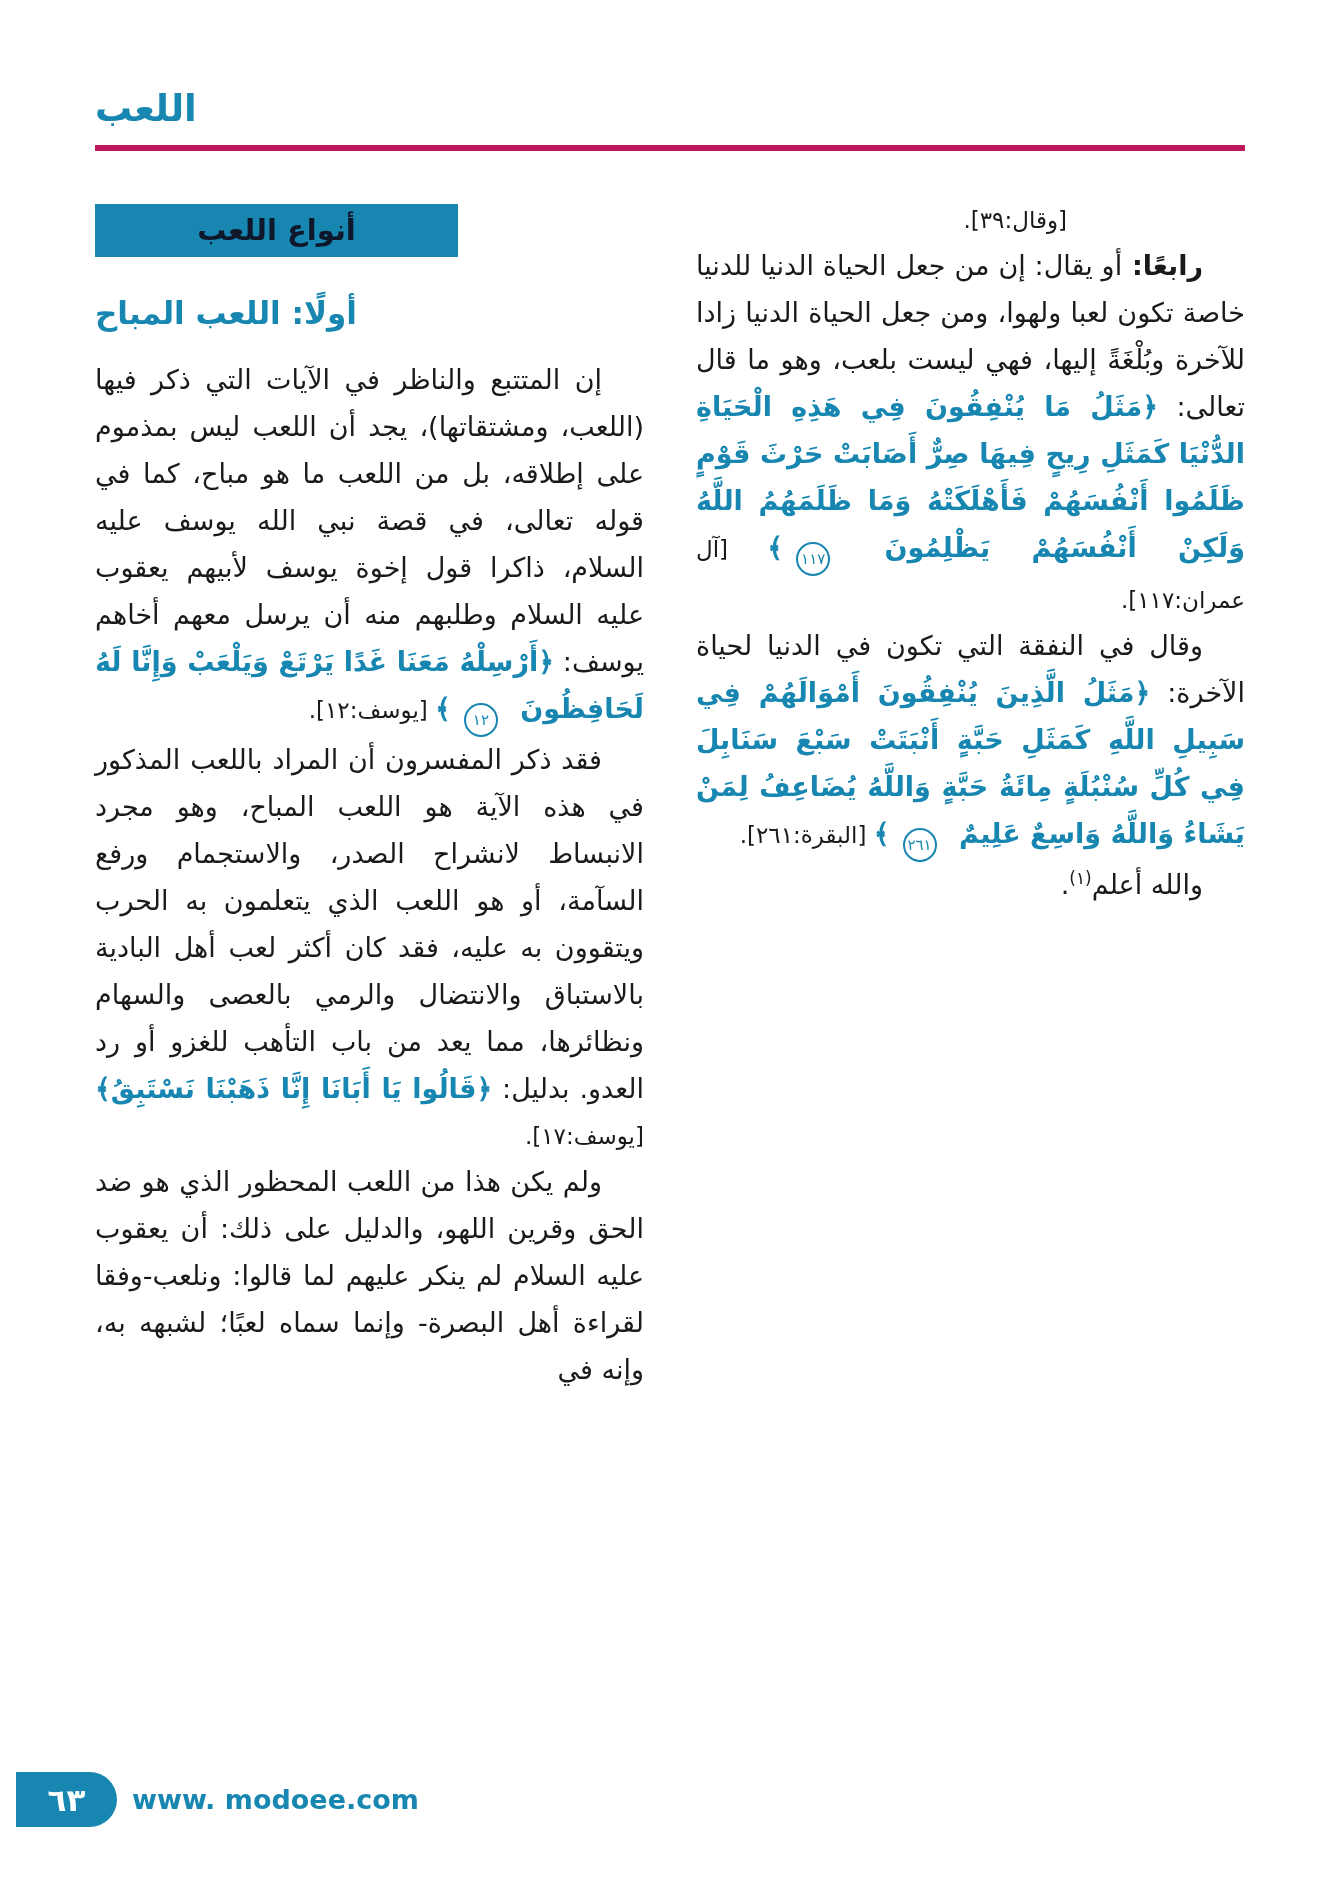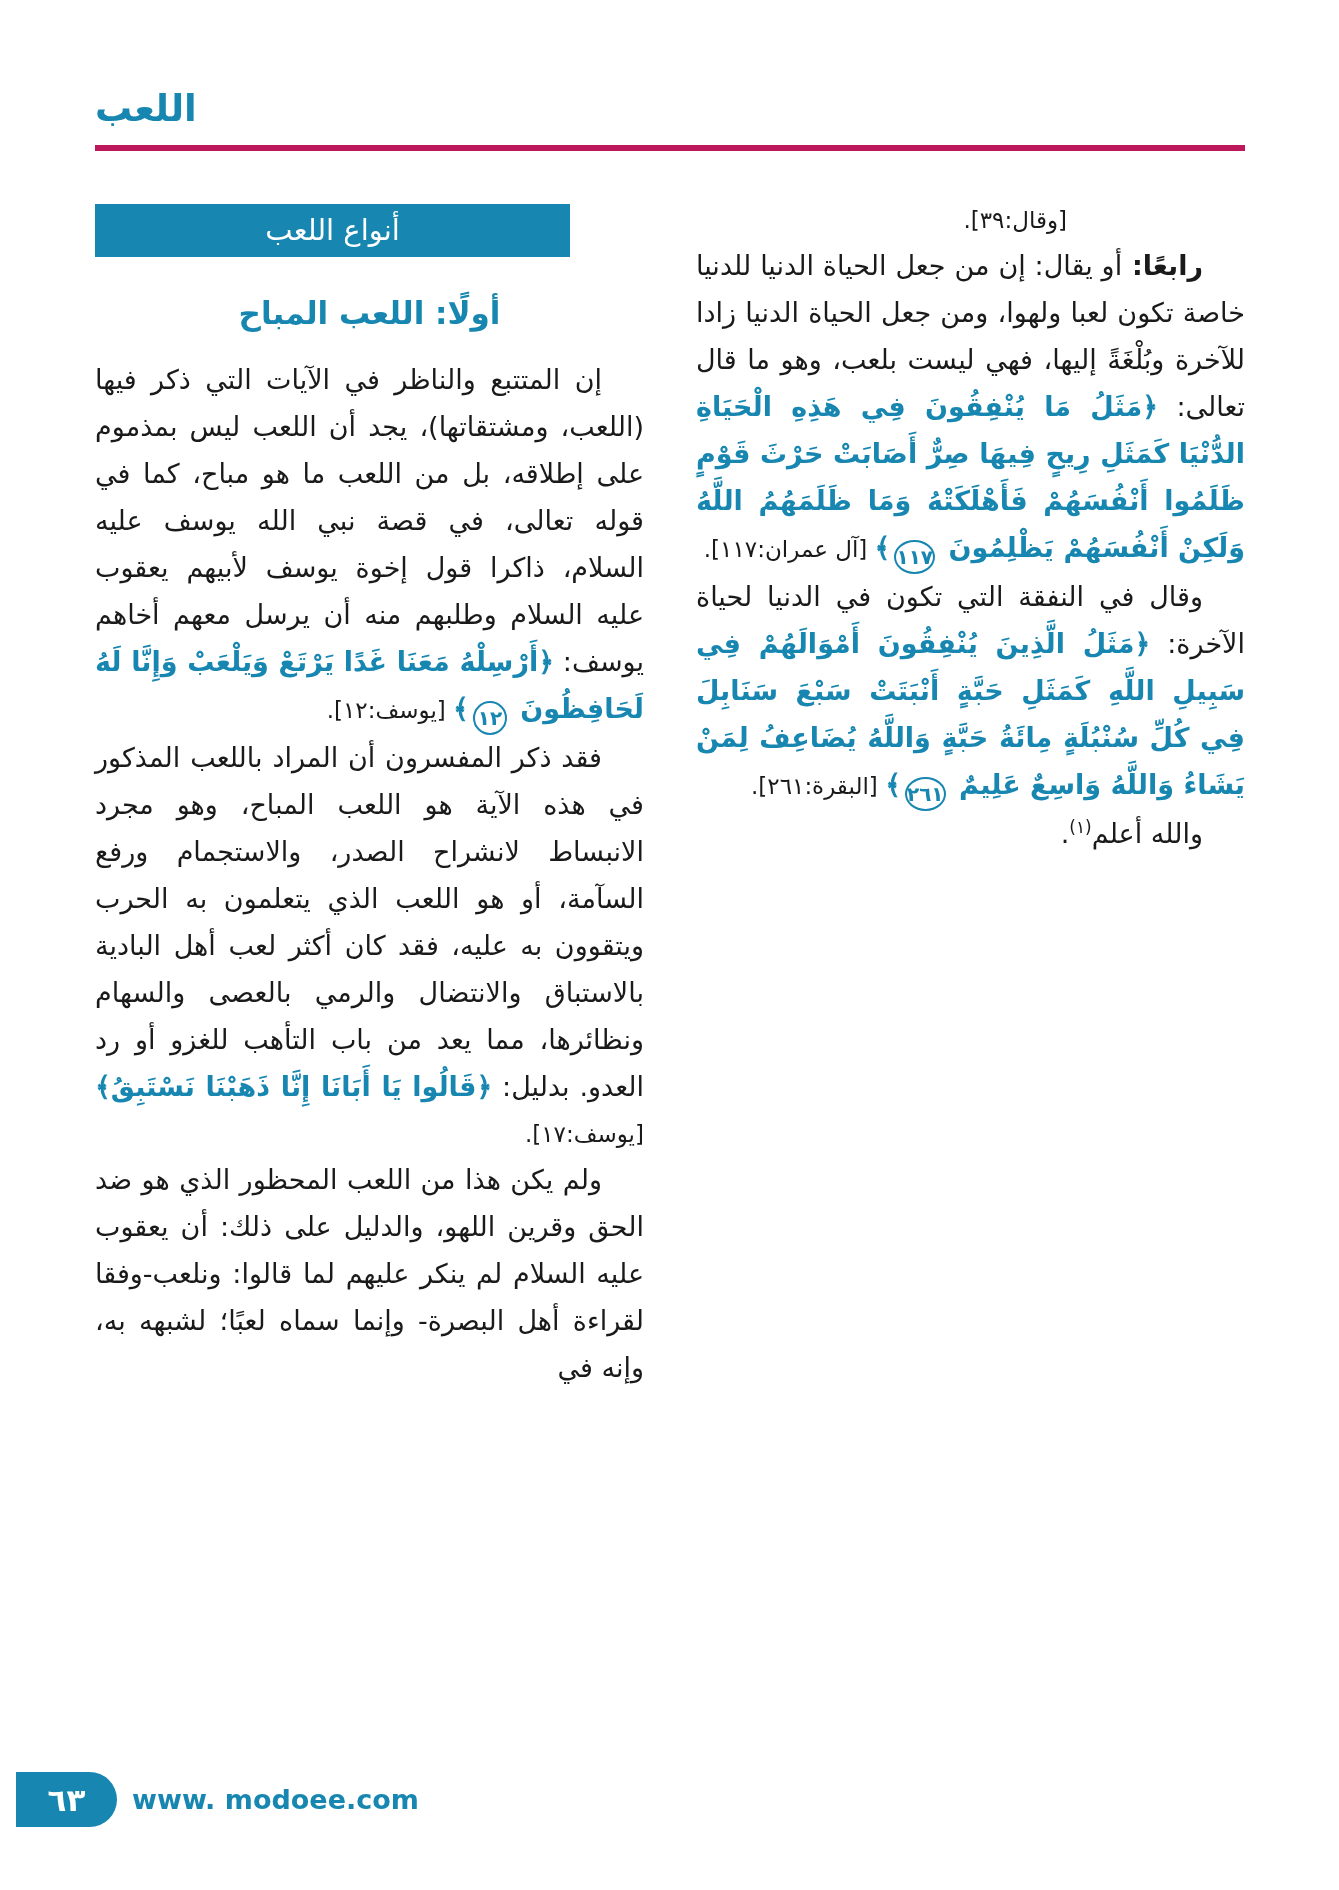--- a/index.html
+++ b/index.html
@@ -42,38 +42,38 @@
   .par.ref-line { text-indent:178px; }
   .seg-quran { color:var(--accent); font-weight:bold; }
   .seg-ref  { font-size:23px; }
   .seg-bold { font-weight:bold; }
   .seg-sup  { font-size:17px; vertical-align:super; line-height:0; }
   .seg-ayah {
     display:inline-block; text-indent:0;
     min-width:34px; height:34px; line-height:30px;
     border:2px solid var(--accent); border-radius:50%;
     color:var(--accent);
-    font-size:20px; font-weight:bold; text-align:center;
-    vertical-align:-7px; margin:0 4px;
+    font-size:15px; font-weight:normal; text-align:center;
+    vertical-align:-7px; margin:0 13px;
   }
   
   .section-box {
-    width:475px; height:53px;
+    width:363px; height:53px;
     margin-top:8px; margin-bottom:30px;
     margin-left:0; margin-right:auto; 
     background:var(--accent);
-    color:#ffffff;
-    font-size:29px; font-weight:normal;
+    color:#0f172a;
+    font-size:29px; font-weight:bold;
     display:flex; align-items:center; justify-content:center;
     text-indent:0;
   }
   .subheading {
     color:var(--accent);
     font-size:31px; font-weight:bold;
-    text-align:center;
+    text-align:left;
     margin-bottom:16px;
   }
   
   .footnote {
     position:absolute; right:94px; width:552px; top:1632px;
     direction:rtl;
     color:var(--accent);
     font-size:26px; line-height:1.65;
   }
   .footnote-rule { border-top:3px solid #1c1c1c; margin-bottom:12px; }

